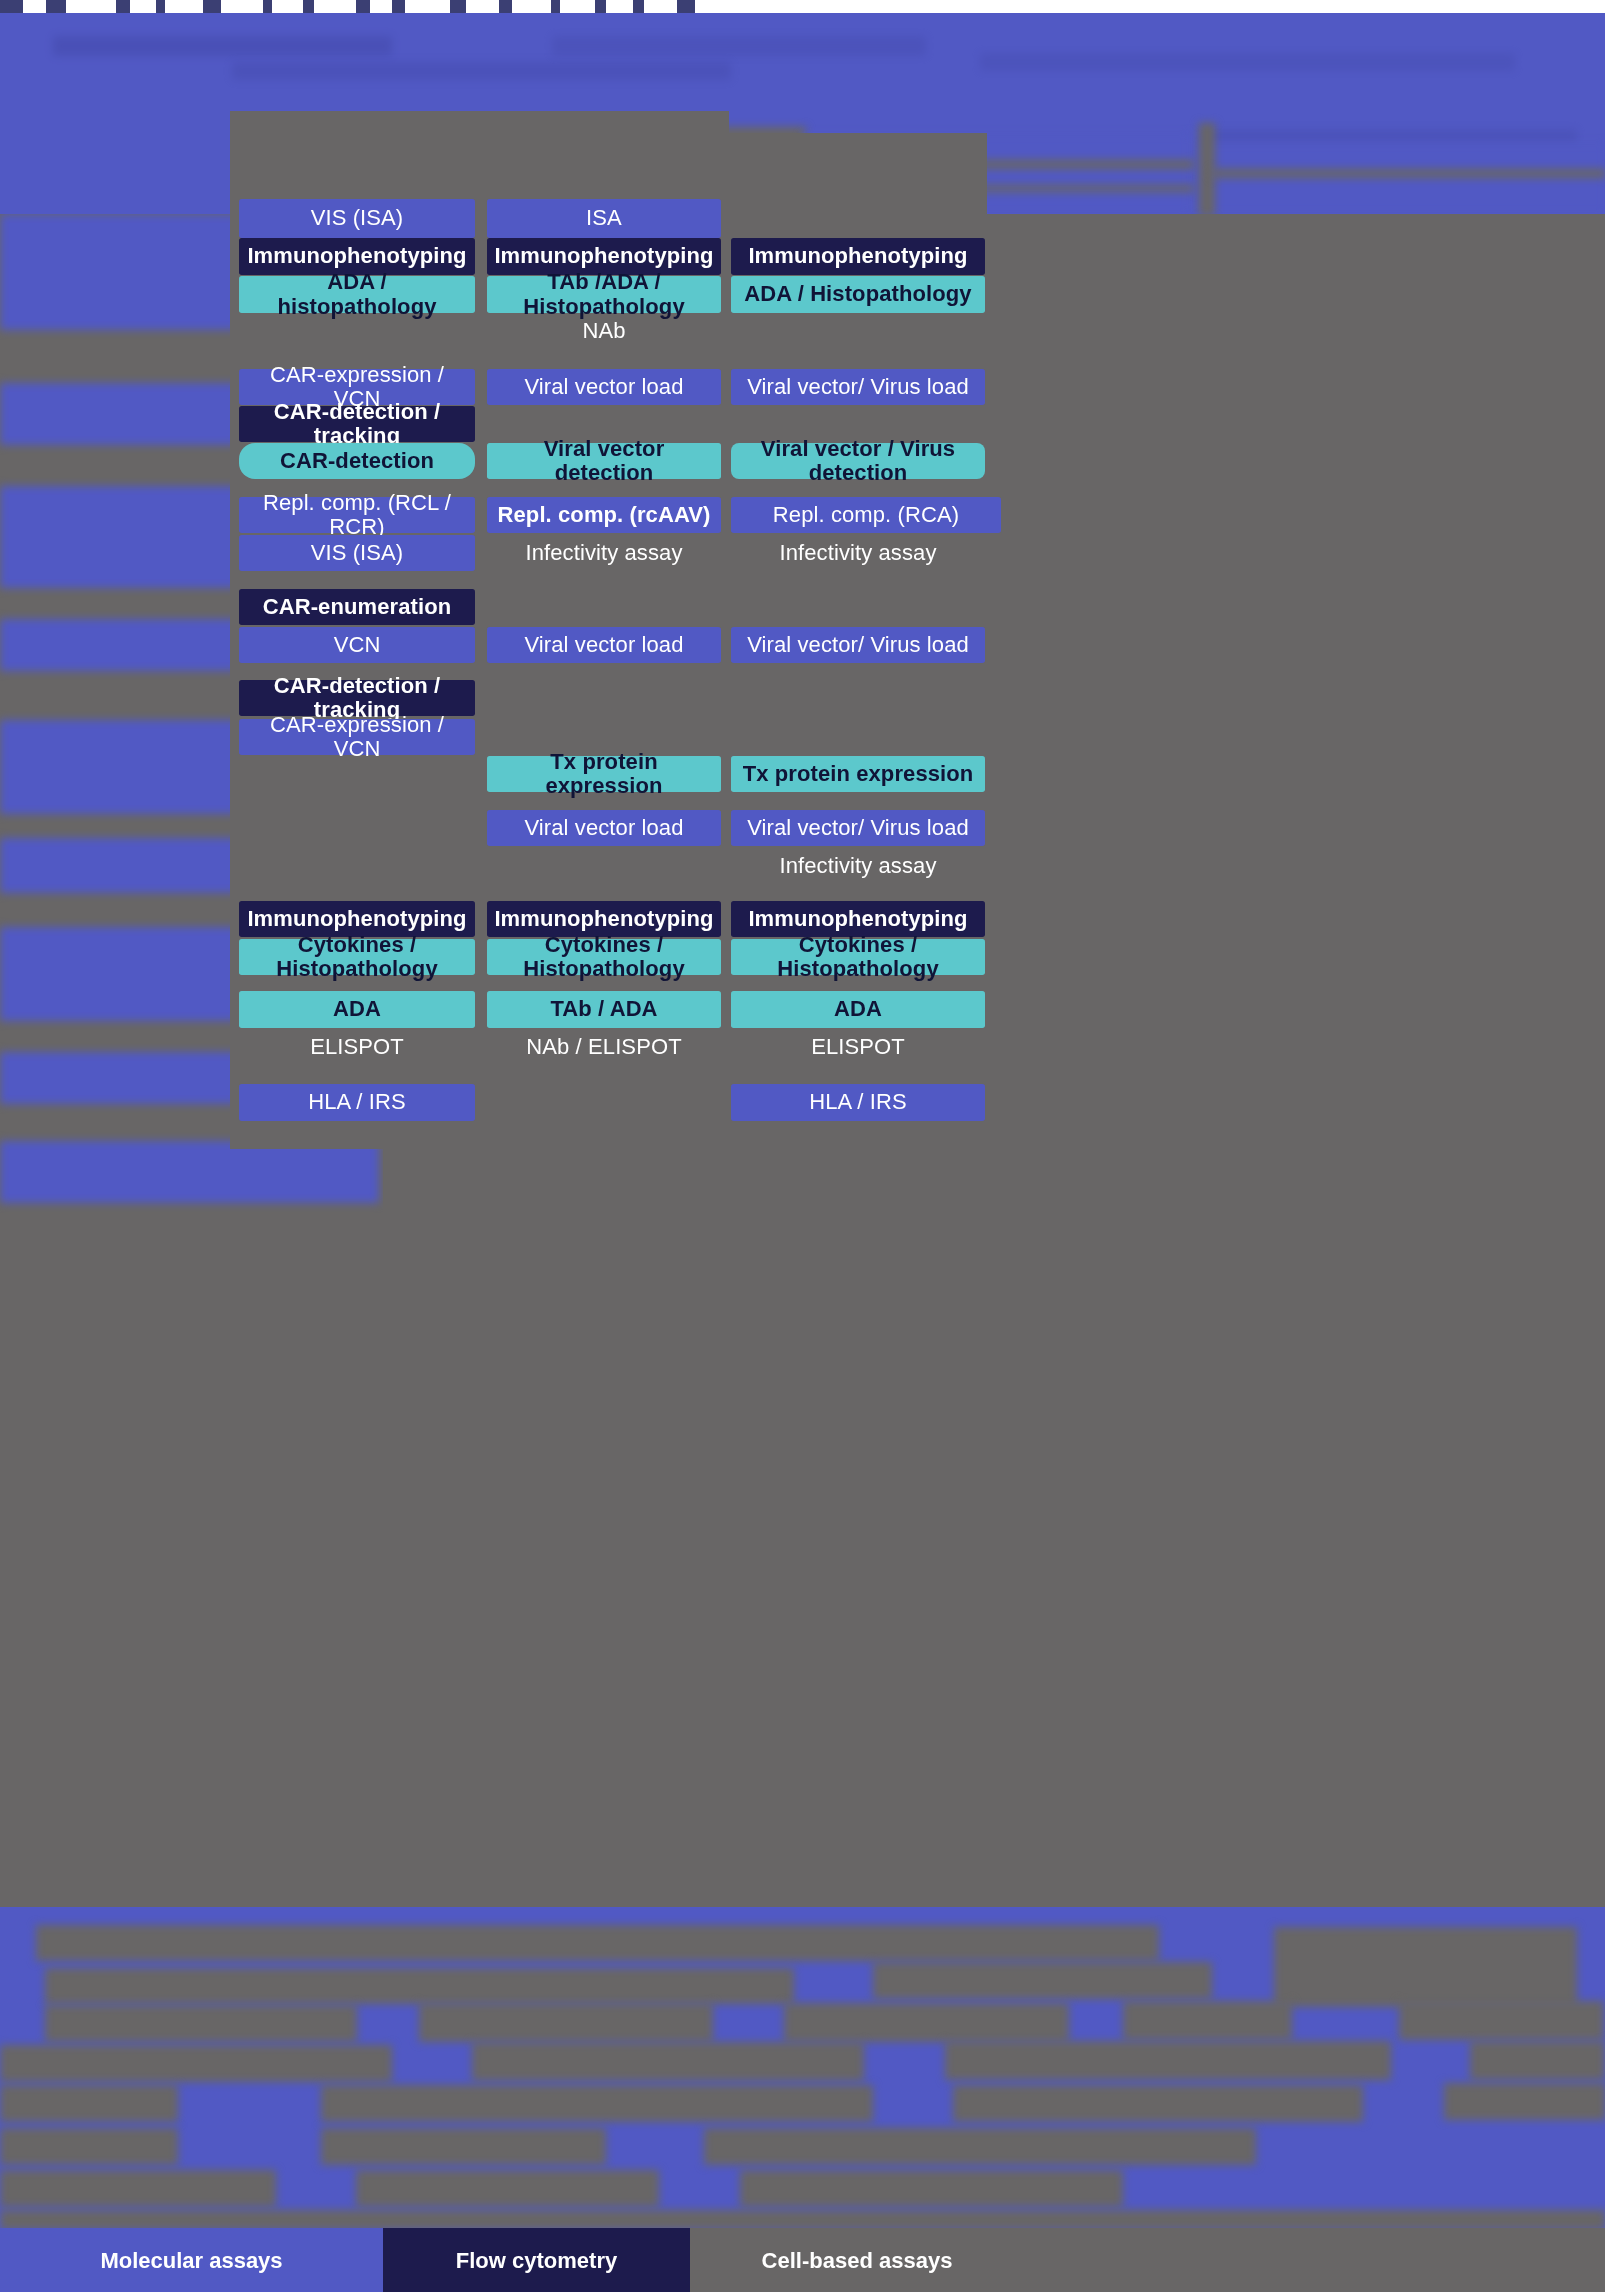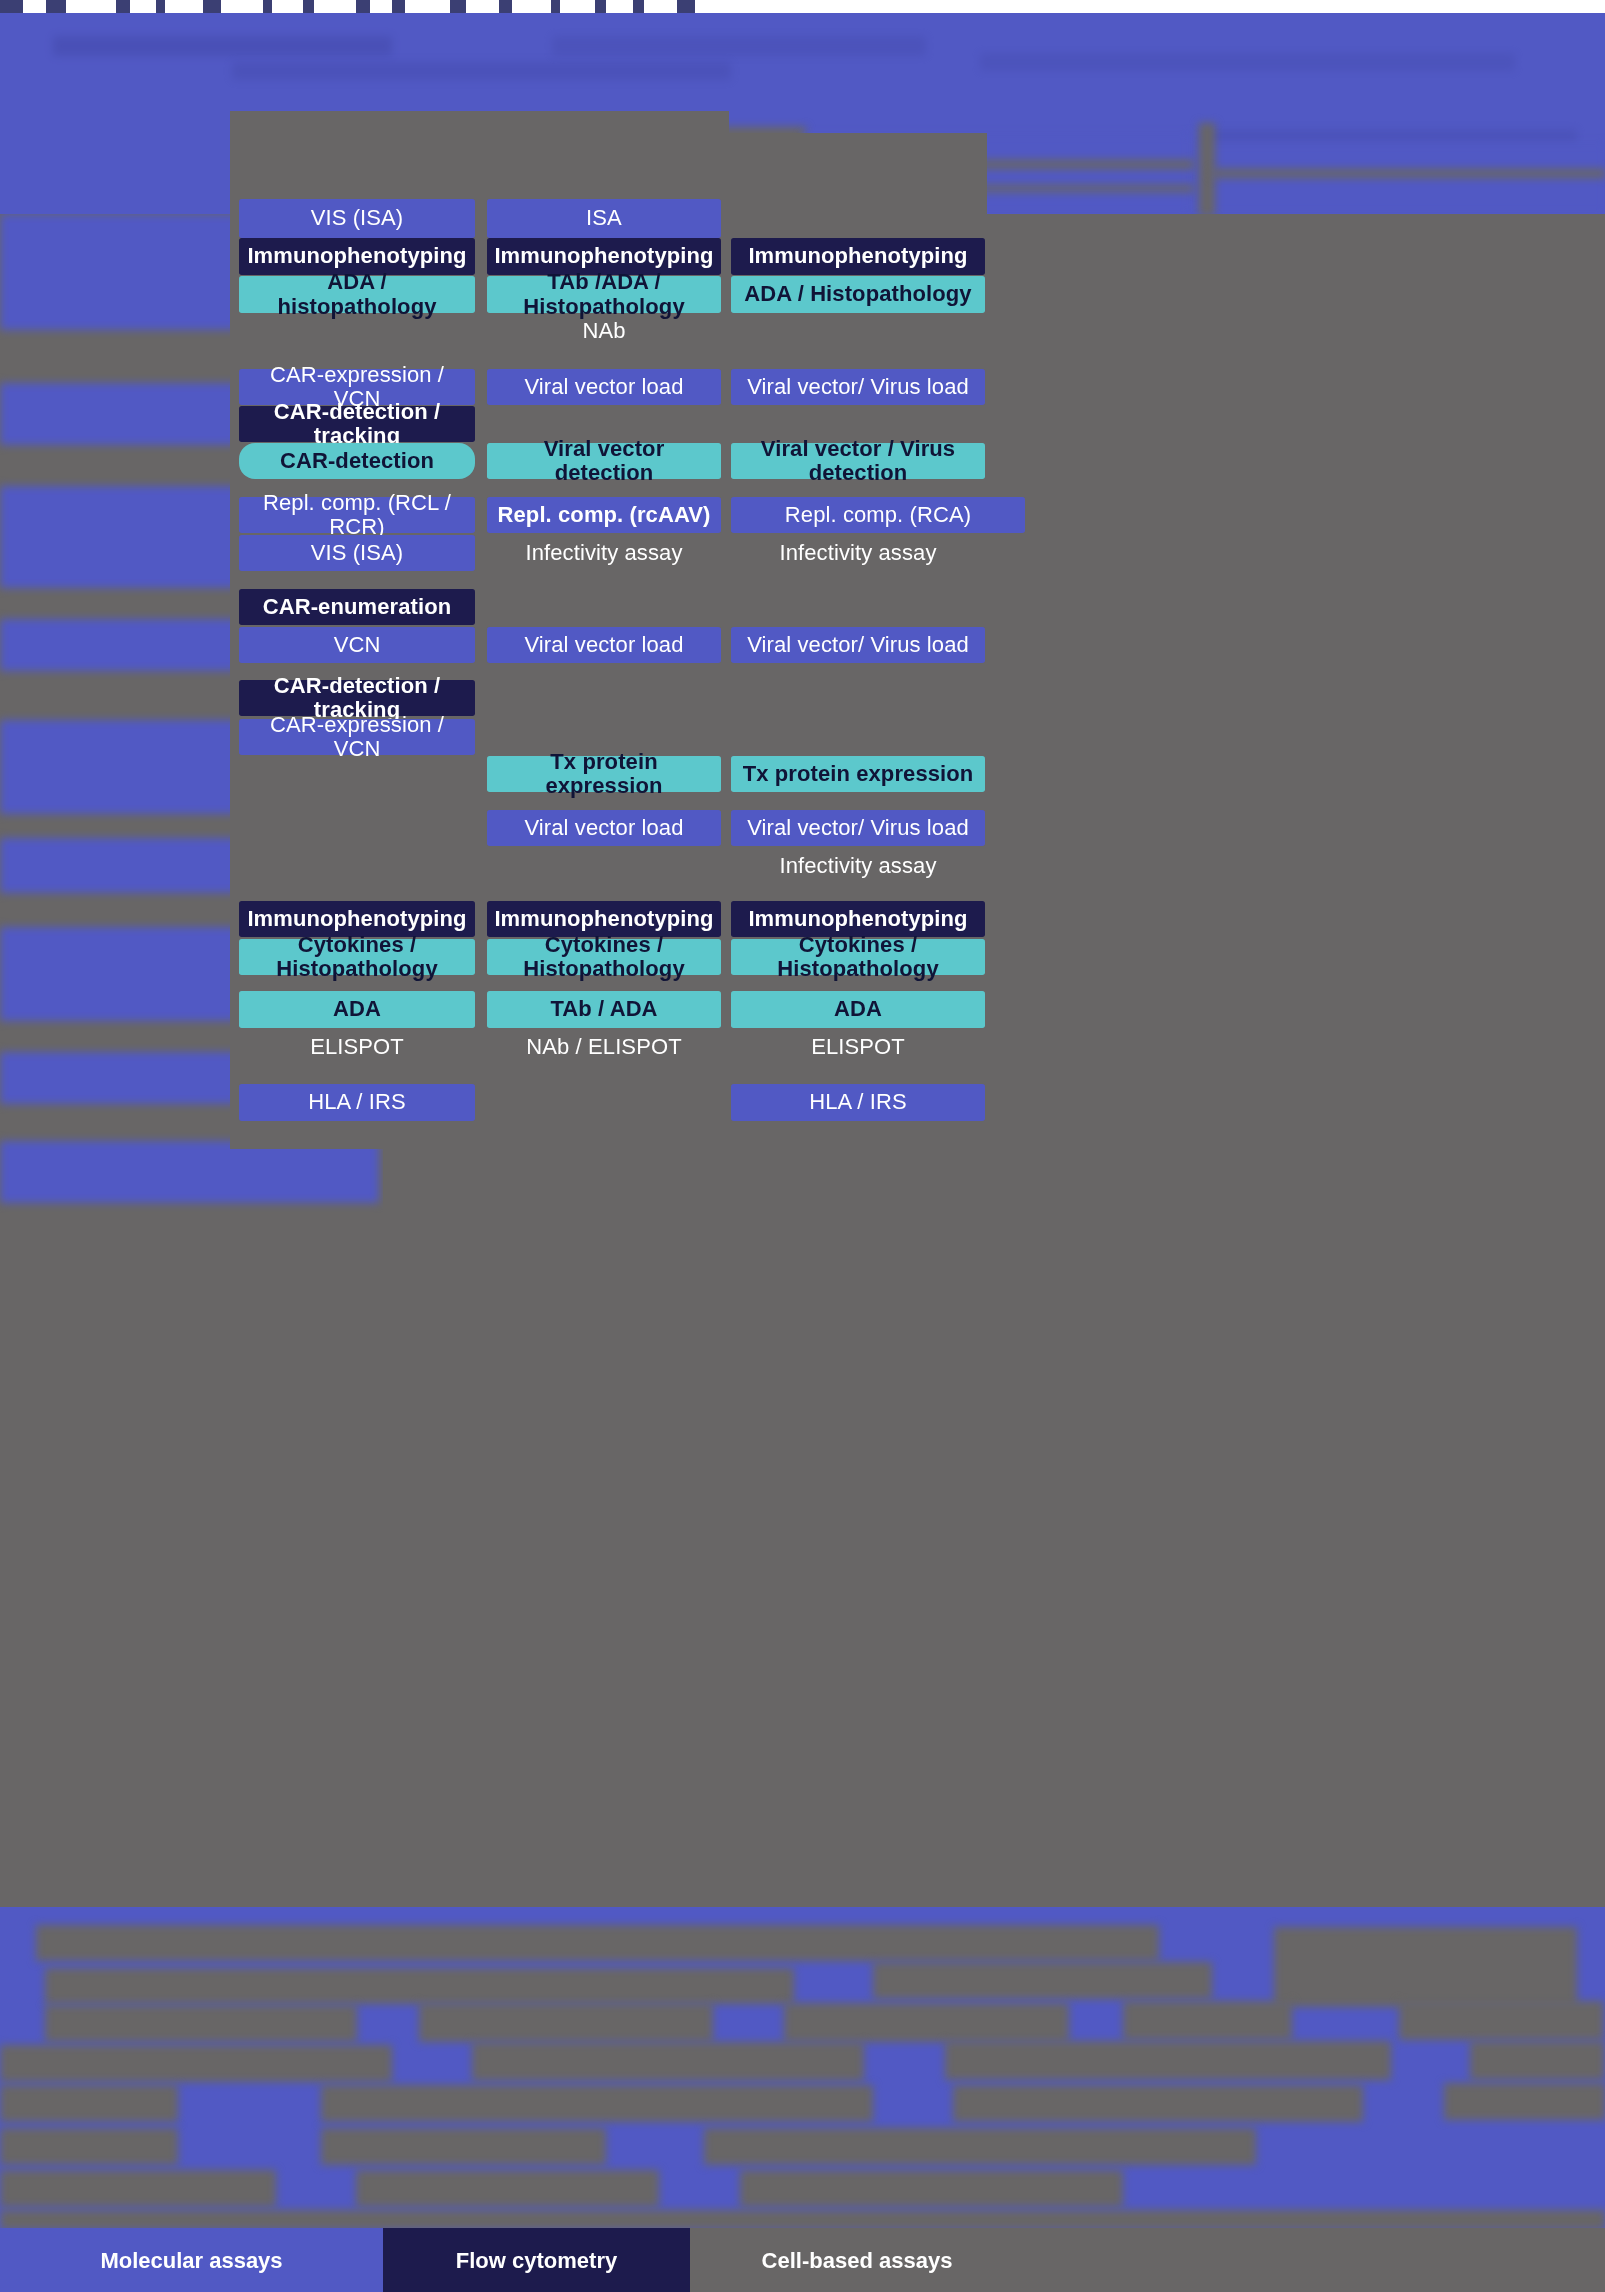--- a/index.html
+++ b/index.html
@@ -146,22 +146,22 @@
       <div class="cell c-mol" style="left: 487px; top: 650px; width: 234px; height: 36px;">Viral vector load</div>
       <div class="cell c-flow" style="left: 487px; top: 741px; width: 234px; height: 36px;">Immunophenotyping</div>
       <div class="cell c-immu" style="left: 487px; top: 779px; width: 234px; height: 36px;">Cytokines / Histopathology</div>
       <div class="cell c-immu" style="left: 487px; top: 831px; width: 234px; height: 37px;">TAb / ADA</div>
       <div class="cell c-cell" style="left: 487px; top: 869px; width: 234px; height: 37px;">NAb / ELISPOT</div>
     </div>
   <div class="col" id="c3">
       <div class="cell c-flow" style="left: 731px; top: 78px; width: 254px; height: 37px;">Immunophenotyping</div>
       <div class="cell c-immu" style="left: 731px; top: 116px; width: 254px; height: 37px;">ADA / Histopathology</div>
       <div class="cell c-mol" style="left: 731px; top: 209px; width: 254px; height: 36px;">Viral vector/ Virus load</div>
-      <div class="cell c-immu" style="left: 731px; top: 283px; width: 254px; height: 36px;">Viral vector / Virus detection</div>
-      <div class="cell c-mol" style="left: 731px; top: 337px; width: 294px; height: 36px;">Repl. comp. (RCA)</div>
+      <div class="cell c-immu" style="left: 731px; top: 283px; width: 254px; height: 36px; border-radius: 8px;">Viral vector / Virus detection</div>
+      <div class="cell c-mol" style="left: 731px; top: 337px; width: 270px; height: 36px;">Repl. comp. (RCA)</div>
       <div class="cell c-cell" style="left: 731px; top: 375px; width: 254px; height: 36px;">Infectivity assay</div>
       <div class="cell c-mol" style="left: 731px; top: 467px; width: 254px; height: 36px;">Viral vector/ Virus  load</div>
       <div class="cell c-immu" style="left: 731px; top: 596px; width: 254px; height: 36px;">Tx protein expression</div>
       <div class="cell c-mol" style="left: 731px; top: 650px; width: 254px; height: 36px;">Viral vector/ Virus  load</div>
       <div class="cell c-cell" style="left: 731px; top: 688px; width: 254px; height: 36px;">Infectivity assay</div>
       <div class="cell c-flow" style="left: 731px; top: 741px; width: 254px; height: 36px;">Immunophenotyping</div>
       <div class="cell c-immu" style="left: 731px; top: 779px; width: 254px; height: 36px;">Cytokines / Histopathology</div>
       <div class="cell c-immu" style="left: 731px; top: 831px; width: 254px; height: 37px;">ADA</div>
       <div class="cell c-cell" style="left: 731px; top: 869px; width: 254px; height: 37px;">ELISPOT</div>
       <div class="cell c-mol" style="left: 731px; top: 924px; width: 254px; height: 37px;">HLA / IRS</div>

